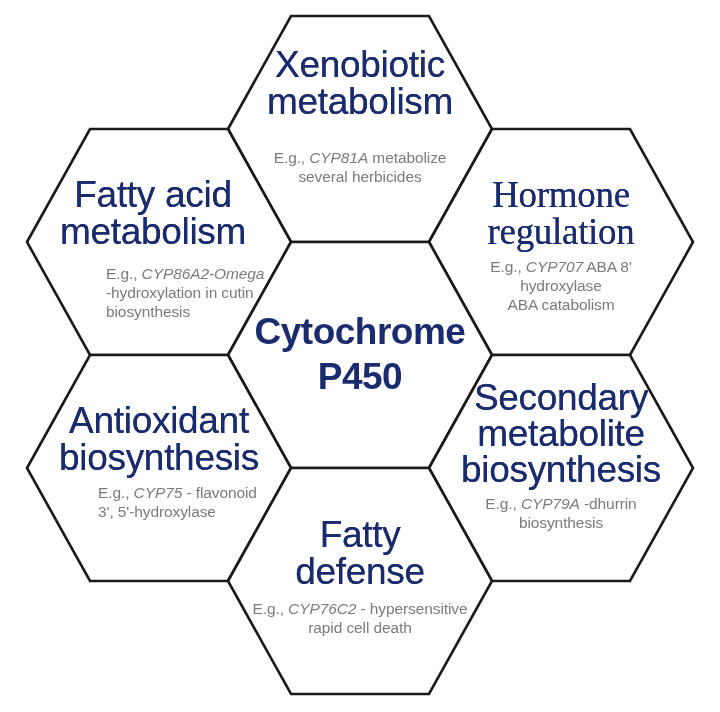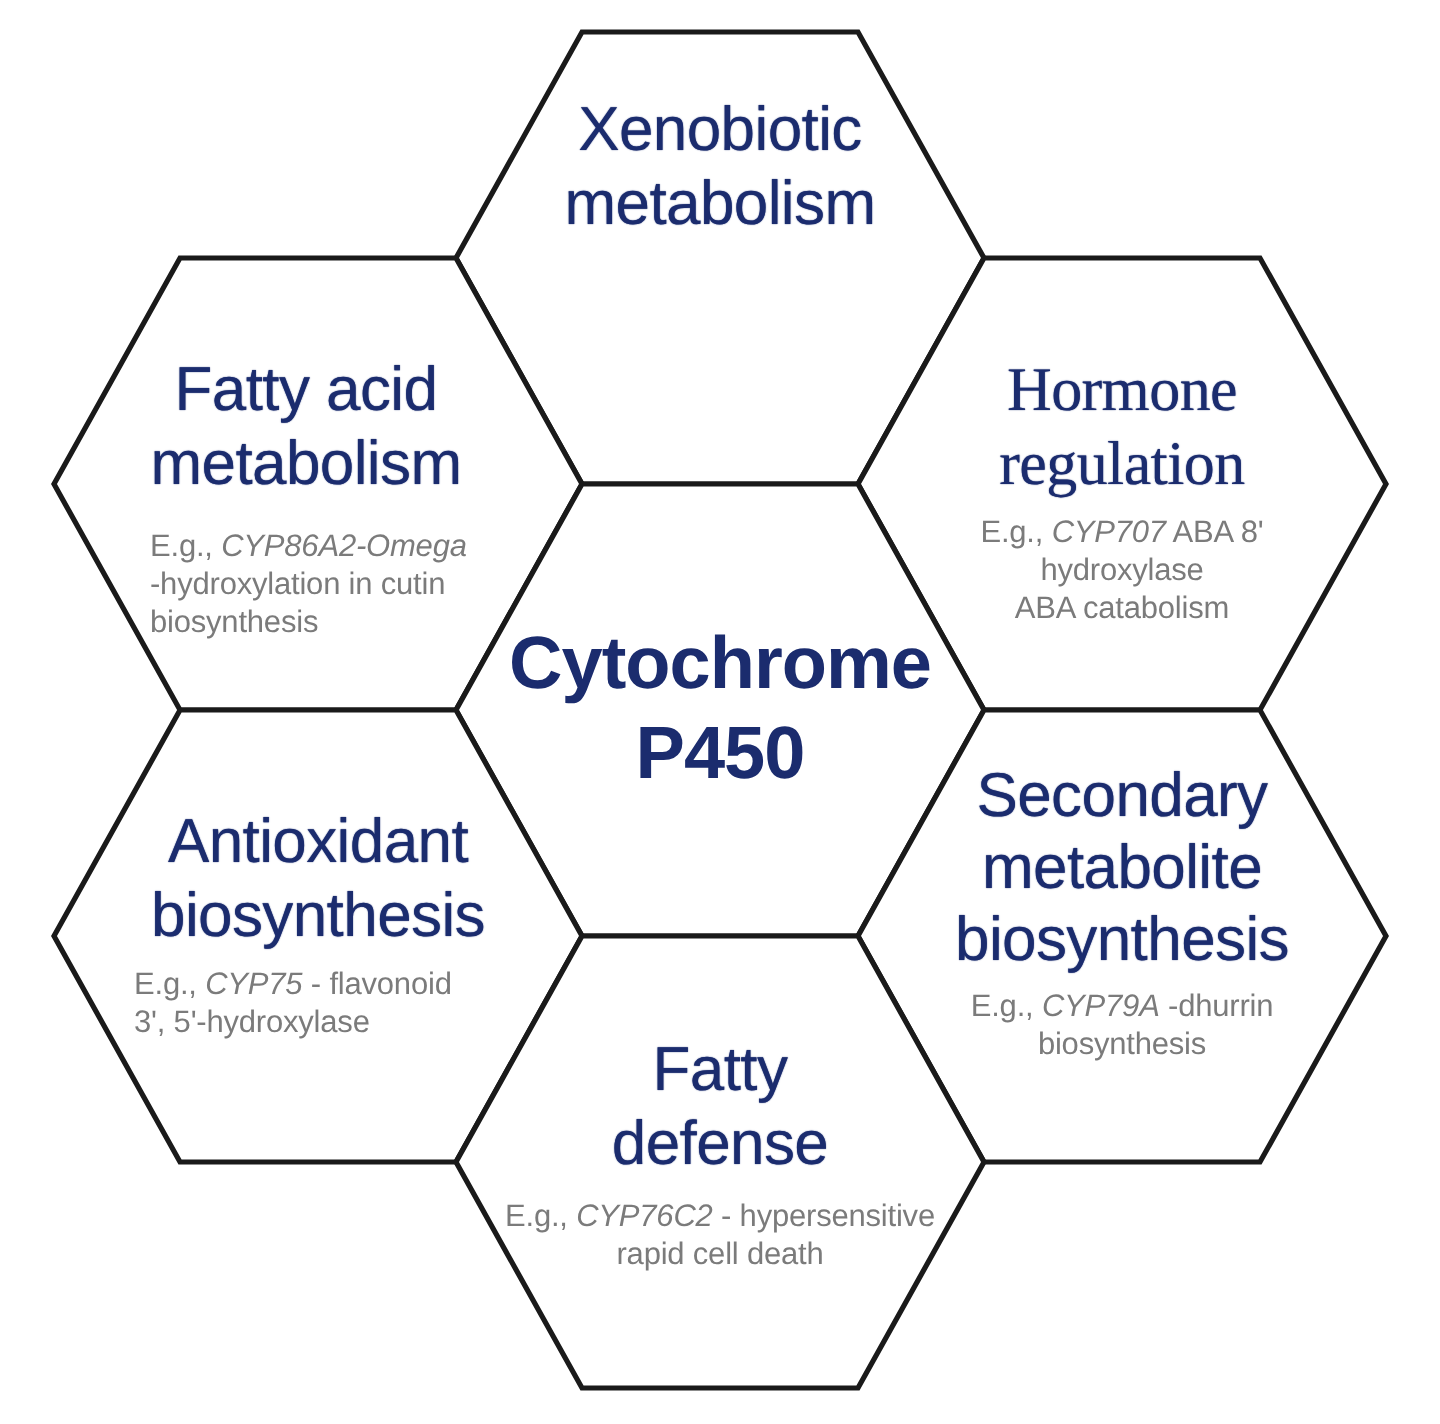--- a/index.html
+++ b/index.html
@@ -10,21 +10,21 @@
     background: #ffffff;
     overflow: hidden;
     font-family: "Liberation Sans", sans-serif;
   }
   .hex-svg { position: absolute; left: 0; top: 0; }
   .hex-svg polygon { fill: #ffffff; stroke: #1a1a1a; stroke-width: 2.6; stroke-linejoin: miter; }
 
   .hex-title {
     position: absolute;
     color: #1b2c6e;
-    font-size: 31px;
+    font-size: 37px;
     line-height: 37px;
     font-weight: 400;
     text-align: center;
     white-space: pre-line;
     letter-spacing: -0.3px;
     text-shadow: 0 0 0.6px #1b2c6e;
   }
   .hex-title.center-title {
     font-size: 37px;
     line-height: 45px;
@@ -35,21 +35,21 @@
   .hex-example {
     position: absolute;
     color: #7b7b7b;
     font-size: 15.5px;
     line-height: 19px;
     text-align: center;
     white-space: pre-line;
     letter-spacing: -0.1px;
   }
   .hex-example .gene { font-style: italic; }
-  .align-left { text-align: left; }
+  .align-left { text-align: left; margin-left: 31px; }
 
   
   .t-xeno   { left: 250px; top: 46px;  width: 220px; }
   .e-xeno   { left: 240px; top: 148px; width: 240px; }
   .t-fatty  { left: 43px;  top: 176px; width: 220px; }
   .e-fatty  { left: 75px;  top: 264px; width: 182px; }
   .t-horm   { left: 451px; top: 176px; width: 220px; font-family: Liberation Serif, serif; }
   .e-horm   { left: 451px; top: 257px; width: 220px; }
   .t-center { left: 235px; top: 309px; width: 250px; }
   .t-anti   { left: 49px;  top: 402px; width: 220px; }
@@ -69,20 +69,22 @@
     <polygon points="27,242 90,129 228,129 291,242 228,355 90,355"></polygon>
     <polygon points="429,242 492,129 630,129 693,242 630,355 492,355"></polygon>
     <polygon points="228,355 291,242 429,242 492,355 429,468 291,468"></polygon>
     <polygon points="27,468 90,355 228,355 291,468 228,581 90,581"></polygon>
     <polygon points="429,468 492,355 630,355 693,468 630,581 492,581"></polygon>
     <polygon points="228,581 291,468 429,468 492,581 429,694 291,694"></polygon>
   </svg>
 
   <div class="hex-title t-xeno">Xenobiotic
 metabolism</div>
+  <div class="hex-example e-xeno"><span>E.g., </span><span class="gene">CYP81A</span><span> metabolize
+several herbicides</span></div>
 
   <div class="hex-title t-fatty">Fatty acid
 metabolism</div>
   <div class="hex-example e-fatty align-left"><span>E.g., </span><span class="gene">CYP86A2-Omega</span><span>
 -hydroxylation in cutin
 biosynthesis</span></div>
 
   <div class="hex-title t-horm">Hormone
 regulation</div>
   <div class="hex-example e-horm"><span>E.g., </span><span class="gene">CYP707</span><span> ABA 8'

